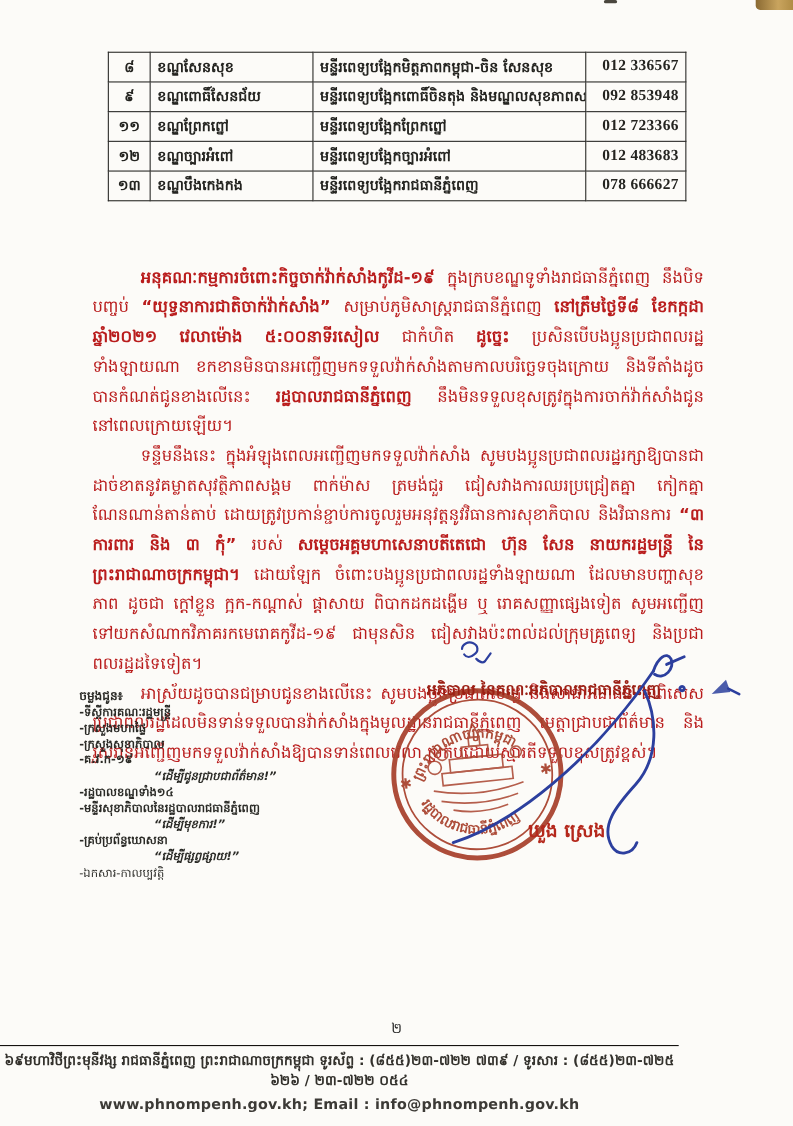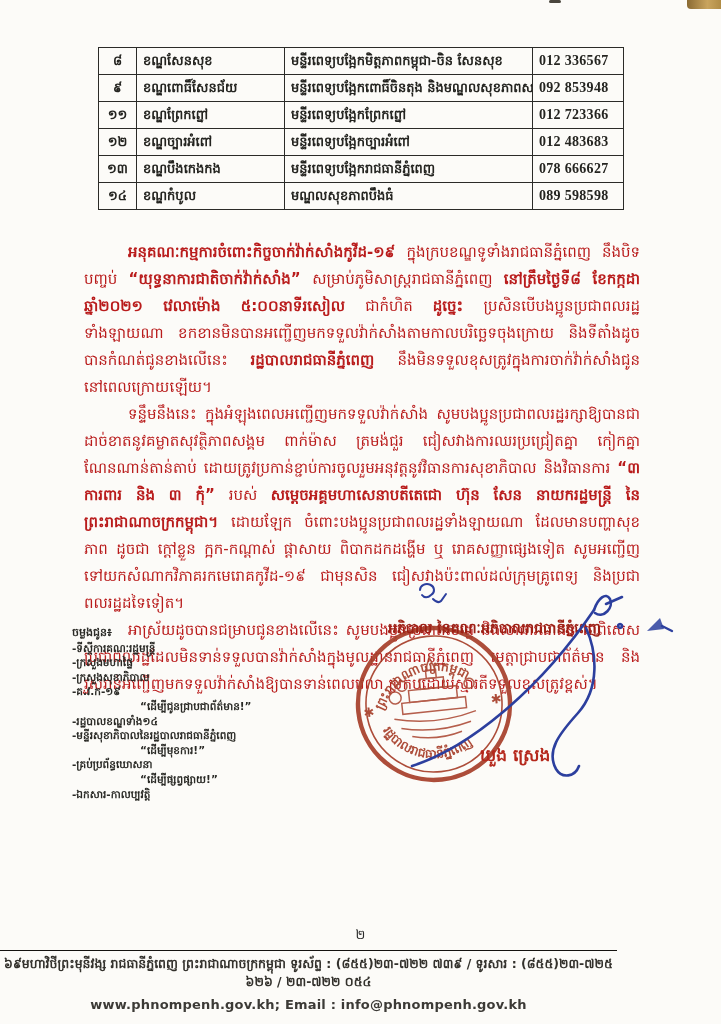--- a/index.html
+++ b/index.html
@@ -15,33 +15,33 @@
   
   .corner-artifact{position:absolute;top:0;right:0;width:34px;height:9px;
     background:linear-gradient(90deg,#8a6a33,#c9a45e 60%,#b08c45);border-bottom-left-radius:4px;}
   .top-speck{position:absolute;top:0;left:549px;width:12px;height:3px;background:#4a463e;border-radius:2px;}
 
   
   .tbl{position:absolute;left:98px;top:47px;width:525px;border-collapse:collapse;table-layout:fixed;}
   .tbl td{border:1.4px solid #2b2b28;padding:1px 6px;height:24px;
     font-size:13px;font-weight:700;color:#242420;overflow:hidden;white-space:nowrap;}
   .tbl td.c-no{text-align:center;padding:1px 2px;}
-  .tbl td.c-phone{font-family:"Liberation Serif",serif;font-size:14px;font-weight:600;letter-spacing:.3px;}
+  .tbl td.c-phone{font-family:"Liberation Serif",serif;font-size:14px;font-weight:600;letter-spacing:.3px;text-align:right;}
 
   
   .bodytext{position:absolute;left:84px;top:239px;width:556px;}
   .para{margin:0;text-indent:44px;text-align:justify;font-size:15px;line-height:27px;color:#b91c1c;}
   .para .b{font-weight:700;}
 
   
   .cc{position:absolute;left:72px;top:626px;width:310px;font-size:10.5px;line-height:14.6px;color:#2a2a26;}
   .cc-header{font-weight:700;font-size:11px;}
   .cc-item{font-weight:600;}
-  .cc-note{font-weight:600;margin-left:68px;}
-  .cc-bold{font-weight:700;}
+  .cc-note{font-style:italic;font-weight:600;margin-left:68px;}
+  .cc-bold{font-weight:400;}
 
   
   .sig-title{position:absolute;left:388px;top:619px;width:278px;font-size:14px;font-weight:700;
     color:#9c2015;line-height:18px;z-index:3;}
   .sig-name{position:absolute;left:480px;top:744px;font-size:17px;font-weight:800;color:#b5281c;z-index:3;}
   .stamp{position:absolute;left:353px;top:623px;z-index:2;transform:rotate(-6deg);opacity:.93;}
   .signature{position:absolute;left:398px;top:588px;z-index:4;}
   .paraph{position:absolute;left:414px;top:577px;z-index:4;}
   .title-scribble{position:absolute;left:645px;top:614px;z-index:4;}
 
@@ -89,26 +89,20 @@
           <td class="c-no">១២</td>
           <td class="c-district">ខណ្ឌច្បារអំពៅ</td>
           <td class="c-facility">មន្ទីរពេទ្យបង្អែកច្បារអំពៅ</td>
           <td class="c-phone">012 483683</td>
         </tr>
         <tr>
           <td class="c-no">១៣</td>
           <td class="c-district">ខណ្ឌបឹងកេងកង</td>
           <td class="c-facility">មន្ទីរពេទ្យបង្អែករាជធានីភ្នំពេញ</td>
           <td class="c-phone">078 666627</td>
-        </tr>
-        <tr>
-          <td class="c-no">១៤</td>
-          <td class="c-district">ខណ្ឌកំបូល</td>
-          <td class="c-facility">មណ្ឌលសុខភាពបឹងធំ</td>
-          <td class="c-phone">089 598598</td>
         </tr>
       </tbody>
   </table>
 
   <div class="bodytext">
     <p class="para"><span class="b">អនុគណៈកម្មការចំពោះកិច្ចចាក់វ៉ាក់សាំងកូវីដ-១៩ </span><span>ក្នុងក្របខណ្ឌទូទាំងរាជធានីភ្នំពេញ នឹងបិទបញ្ចប់ </span><span class="b">“យុទ្ធនាការជាតិចាក់វ៉ាក់សាំង” </span><span>សម្រាប់ភូមិសាស្ត្ររាជធានីភ្នំពេញ </span><span class="b">នៅត្រឹមថ្ងៃទី៨ ខែកក្កដា ឆ្នាំ២០២១ វេលាម៉ោង ៥:០០នាទីរសៀល </span><span>ជាកំហិត </span><span class="b">ដូច្នេះ </span><span>ប្រសិនបើបងប្អូនប្រជាពលរដ្ឋទាំងឡាយណា ខកខានមិនបានអញ្ជើញមកទទួលវ៉ាក់សាំងតាមកាលបរិច្ឆេទចុងក្រោយ និងទីតាំងដូចបានកំណត់ជូនខាងលើនេះ </span><span class="b">រដ្ឋបាលរាជធានីភ្នំពេញ </span><span>នឹងមិនទទួលខុសត្រូវក្នុងការចាក់វ៉ាក់សាំងជូននៅពេលក្រោយឡើយ។</span></p>
     <p class="para"><span>ទន្ទឹមនឹងនេះ ក្នុងអំឡុងពេលអញ្ជើញមកទទួលវ៉ាក់សាំង សូមបងប្អូនប្រជាពលរដ្ឋរក្សាឱ្យបានជាដាច់ខាតនូវគម្លាតសុវត្ថិភាពសង្គម ពាក់ម៉ាស ត្រមង់ជួរ ជៀសវាងការឈរប្រជ្រៀតគ្នា កៀកគ្នា ណែនណាន់តាន់តាប់ ដោយត្រូវប្រកាន់ខ្ជាប់ការចូលរួមអនុវត្តនូវវិធានការសុខាភិបាល និងវិធានការ </span><span class="b">“៣ ការពារ និង ៣ កុំ” </span><span>របស់ </span><span class="b">សម្តេចអគ្គមហាសេនាបតីតេជោ ហ៊ុន សែន នាយករដ្ឋមន្ត្រី នៃព្រះរាជាណាចក្រកម្ពុជា។ </span><span>ដោយឡែក ចំពោះបងប្អូនប្រជាពលរដ្ឋទាំងឡាយណា ដែលមានបញ្ហាសុខភាព ដូចជា ក្តៅខ្លួន ក្អក-កណ្តាស់ ផ្តាសាយ ពិបាកដកដង្ហើម ឬ រោគសញ្ញាផ្សេងទៀត សូមអញ្ជើញទៅយកសំណាកវិភាគរកមេរោគកូវីដ-១៩ ជាមុនសិន ជៀសវាងប៉ះពាល់ដល់ក្រុមគ្រូពេទ្យ និងប្រជាពលរដ្ឋដទៃទៀត។</span></p>
     <p class="para"><span>អាស្រ័យដូចបានជម្រាបជូនខាងលើនេះ សូមបងប្អូនប្រជាពលរដ្ឋ និងសាធារណជន ជាពិសេសប្រជាពលរដ្ឋដែលមិនទាន់ទទួលបានវ៉ាក់សាំងក្នុងមូលដ្ឋានរាជធានីភ្នំពេញ មេត្តាជ្រាបជាព័ត៌មាន និងរួសរាន់អញ្ជើញមកទទួលវ៉ាក់សាំងឱ្យបានទាន់ពេលវេលា ប្រកបដោយស្មារតីទទួលខុសត្រូវខ្ពស់។</span></p>
   </div>
 

